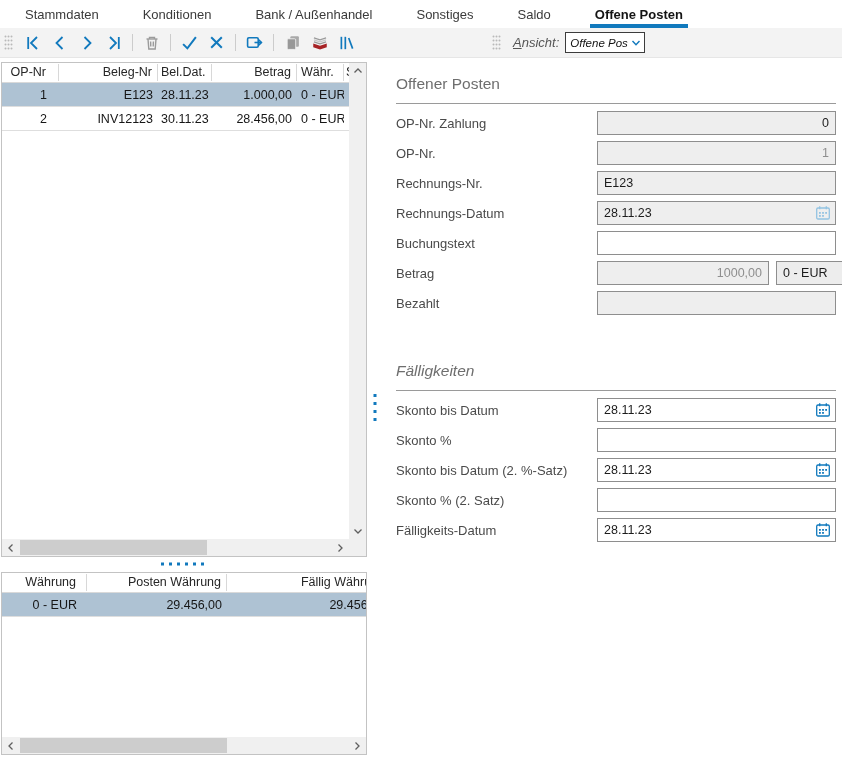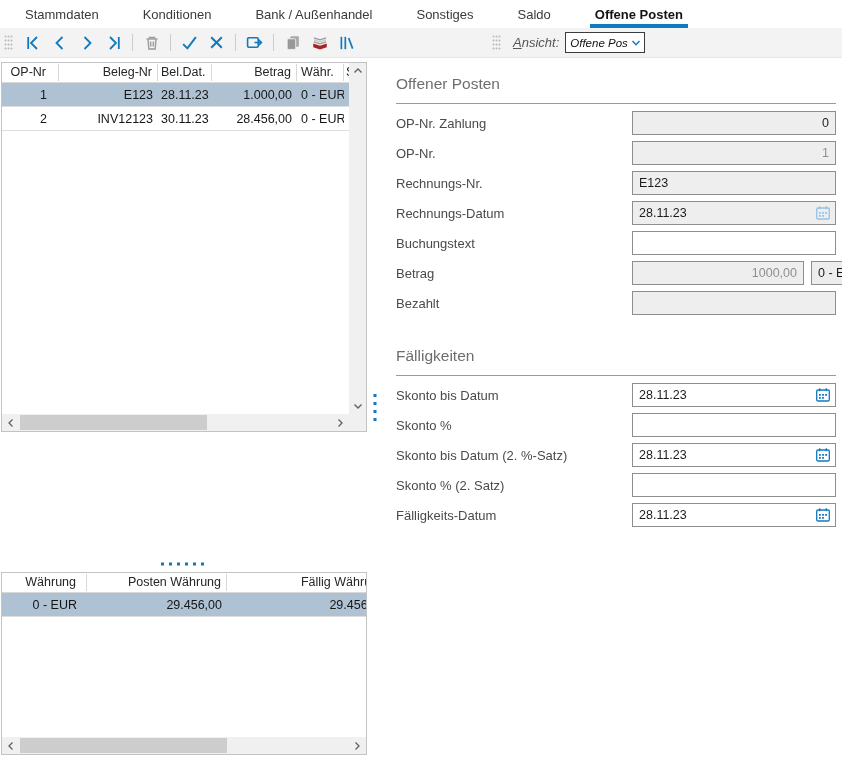--- a/index.html
+++ b/index.html
@@ -20,21 +20,21 @@
   .sep{width:1px;height:17px;background:#cccccc;margin:0 5px;}
   .view-group{position:absolute;left:488px;top:0;height:29px;display:flex;align-items:center;gap:6px;}
   .view-label{font-size:13px;color:#555;}
   .view-label u{text-decoration:underline;}
   .dropdown{width:80px;height:21px;background:#fff;border:1px solid #3c3c3c;display:flex;align-items:center;box-sizing:border-box;}
   .dd-text{flex:1;font-size:11.5px;color:#111;padding-left:4px;white-space:nowrap;overflow:hidden;}
   .dd-chevron{width:16px;display:flex;align-items:center;justify-content:center;color:var(--accent);}
 
   
   .panel{position:absolute;border:1px solid #c3c3c3;background:#fff;overflow:hidden;box-sizing:border-box;}
-  .op-panel{left:1px;top:62px;width:366px;height:370px;}
+  .op-panel{left:1px;top:62px;width:366px;height:495px;}
   .cur-panel{left:1px;top:572px;width:366px;height:183px;}
   .thead{display:grid;align-items:center;height:19px;font-size:12.5px;color:#262626;border-bottom:1px solid #d9d9d9;}
   .thead span{display:block;width:100%;box-sizing:border-box;border-right:1px solid #d8d8d8;line-height:17px;height:17px;white-space:nowrap;overflow:hidden;}
   .thead span:last-child{border-right:none;}
   .trow{display:grid;align-items:center;height:23px;font-size:12.5px;color:#161616;border-bottom:1px solid #dedede;background:#fff;}
   .trow.selected{background:var(--selection);}
   .trow span{display:block;width:100%;box-sizing:border-box;white-space:nowrap;overflow:hidden;}
   .op-grid{grid-template-columns:57px 99px 54px 85px 47px auto;margin-right:17px;}
   .cur-grid{grid-template-columns:85px 140px 160px;}
   .c-r12{text-align:right;padding-right:12px;} .c-r5{text-align:right;padding-right:5px;}
@@ -53,34 +53,34 @@
 
   
   .hsplit{position:absolute;left:1px;top:558px;width:366px;height:12px;display:flex;align-items:center;justify-content:center;}
   .vsplit{position:absolute;left:370px;top:392px;width:10px;height:32px;display:flex;align-items:center;justify-content:center;}
   .dotsvg{color:var(--accent);}
 
   
   .form{position:absolute;left:396px;top:75px;width:440px;}
   .section-title{font-size:15.5px;font-weight:400;color:#6e6e6e;margin:0;padding-bottom:10px;border-bottom:1px solid #9a9a9a;}
   .rows{margin-top:7px;}
-  .frow{display:grid;grid-template-columns:201px 1fr;align-items:center;height:24px;margin-bottom:6px;gap:35px;}
+  .frow{display:grid;grid-template-columns:201px 1fr;align-items:center;height:24px;margin-bottom:6px;}
   .frow label{font-size:13px;color:#4a4a4a;white-space:nowrap;}
   .field{height:24px;box-sizing:border-box;border:1px solid #8e8e8e;background:#fff;font-family:inherit;font-size:12.5px;color:#1c1c1c;padding:0 6px;width:100%;outline:none;}
   .field.gray{background:#eeeeee;}
   .field.right{text-align:right;}
   .field.graytext{color:#8f8f8f;}
   .datewrap{position:relative;width:100%;}
   .datewrap .field{padding-right:26px;}
   .calbtn{position:absolute;right:4px;top:3px;width:18px;height:18px;border:none;background:transparent;padding:0;display:flex;align-items:center;justify-content:center;color:var(--accent);}
   .calbtn.disabled{color:#93c3e2;}
   .betrag-cell{display:flex;gap:7px;}
   .betrag-cell .field{width:172px;}
   .combo{width:73px;height:24px;box-sizing:border-box;border:1px solid #8e8e8e;background:#ededed;font-size:12.5px;color:#1c1c1c;display:flex;align-items:center;padding-left:6px;}
-  .section2{margin-top:32px;}
+  .section2{margin-top:47px;font-style:italic;}
   .toggle-row{display:grid;grid-template-columns:201px 1fr;align-items:center;height:22px;margin-top:2px;}
   .toggle{width:36px;height:18px;border-radius:9px;background:#7a7a7a;position:relative;border:none;padding:0;}
   .knob{position:absolute;left:2px;top:2px;width:14px;height:14px;border-radius:50%;background:#fff;border:1px solid #cfcfcf;box-sizing:border-box;}
   :root{--accent:#1179bd;--selection:#aec2d3;}
 </style>
 </head>
 <body>
 
 <div class="app">
 

